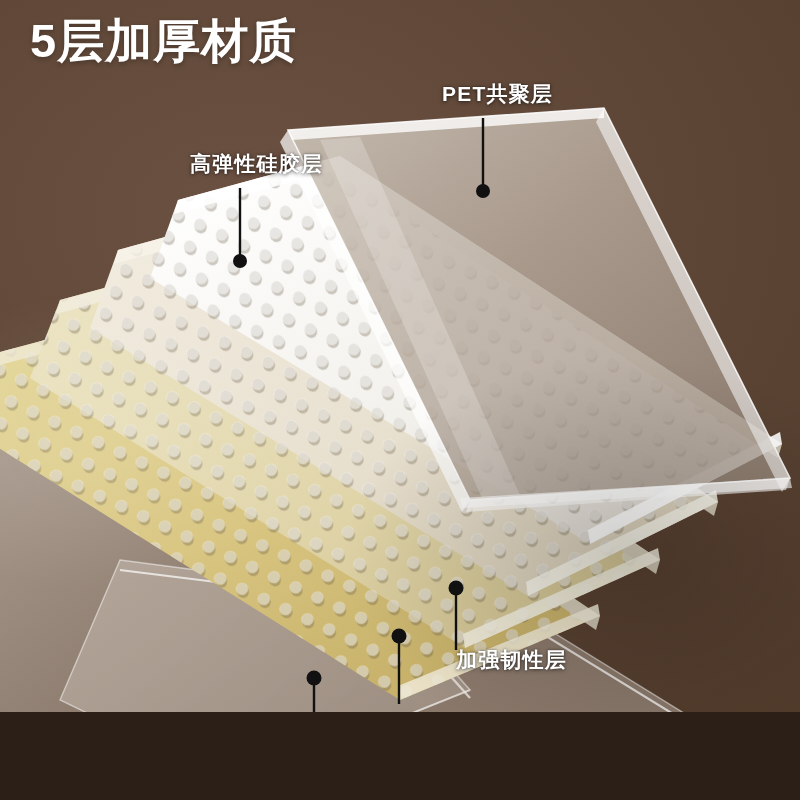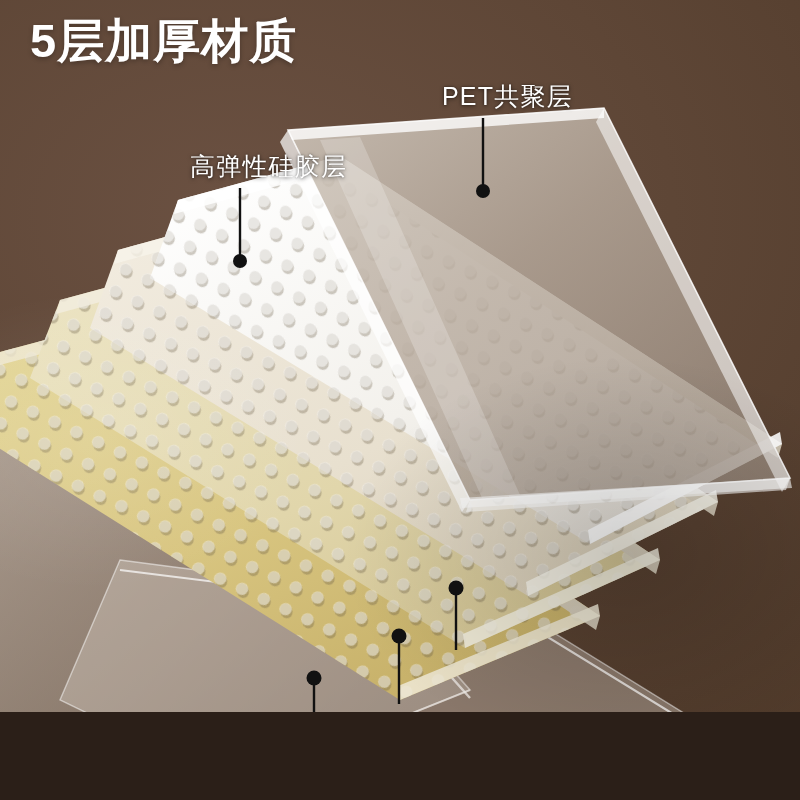--- a/index.html
+++ b/index.html
@@ -28,22 +28,22 @@
     line-height: 1.15;
     white-space: nowrap;
     text-shadow: 0 2px 5px rgba(0,0,0,0.28);
     z-index: 60;
   }
 
   
   .callout {
     position: absolute;
     color: #ffffff;
-    font-size: 25px;
-    font-weight: normal;
+    font-size: 21px;
+    font-weight: bold;
     letter-spacing: 1.2px;
     white-space: nowrap;
     text-shadow: 0 1px 4px rgba(0,0,0,0.55), 0 0 2px rgba(0,0,0,0.4);
     z-index: 60;
     padding-left: 28px;
   }
   #lbl-pet      { left: 414px; top: 80px; }
   #lbl-nano     { left: 162px; top: 150px; }
   #lbl-tough    { left: 428px; top: 646px; }
   #lbl-silicone { left: 366px; top: 701px; }
@@ -210,14 +210,15 @@
     <g>
       <line x1="314" y1="678" x2="314" y2="744" stroke="#111111" stroke-width="2.4"></line>
       <circle cx="314" cy="678" r="7.5" fill="#111111"></circle>
     </g>
   </svg>
 
   <div id="headline">5层加厚材质</div>
 
   <div class="callout" id="lbl-pet">PET共聚层</div>
   <div class="callout" id="lbl-nano">高弹性硅胶层</div>
+  <div class="callout" id="lbl-tough">加强韧性层</div>
 
 </div>
 
 </body></html>

